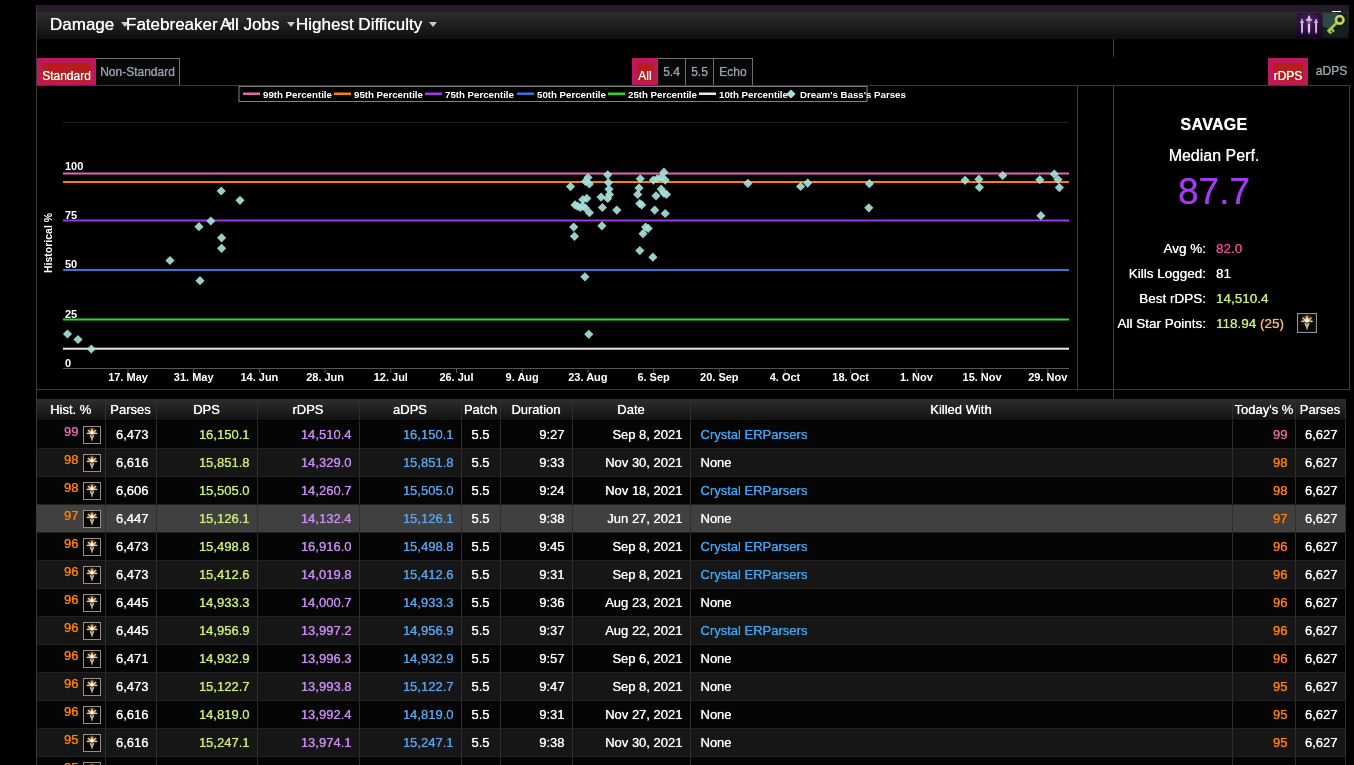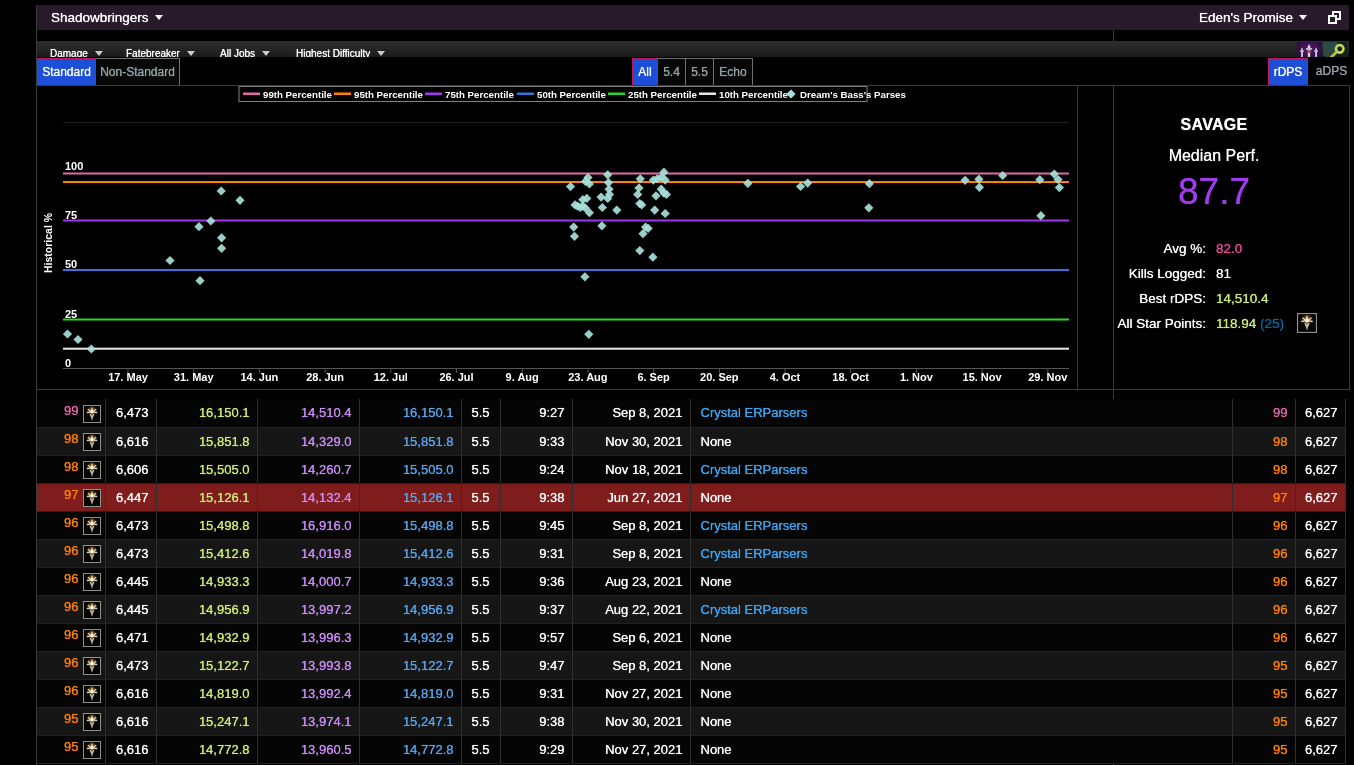--- a/index.html
+++ b/index.html
@@ -4,42 +4,42 @@
 html,body{width:1354px;height:765px;background:#000;overflow:hidden;font-family:"Liberation Sans",sans-serif}
 body{text-shadow:0 0 .8px}
 #page{position:absolute;left:36px;top:5px;width:1078px;height:760px;border-left:1px solid #3a3a3a;border-right:1px solid #3a3a3a}
 .topbar{position:absolute;left:0;top:0;width:1312px;height:25px;background:#291a2b;color:#fff;font-size:13.5px;line-height:25px}
 .topbar .lt{position:absolute;left:14px}
 .topbar .rt{position:absolute;right:42px}
 .car{display:inline-block;width:0;height:0;border-left:4px solid transparent;border-right:4px solid transparent;border-top:5px solid #fff;margin-left:6px;vertical-align:middle;margin-top:-2px}
 .copyic{position:absolute;right:8px;top:6px;width:13px;height:13px}
 .copyic .b1{position:absolute;right:0;top:0;width:9px;height:9px;border:2px solid #fff}
 .copyic .b2{position:absolute;left:0;bottom:0;width:9px;height:9px;border:2px solid #fff;background:#291a2b}
-.menubar{position:absolute;left:0;top:36px;width:1312px;height:27px;background:linear-gradient(#2e2e2e,#0e0e0e);color:#fff;font-size:10px;line-height:26px}
+.menubar{position:absolute;left:0;top:7px;width:1312px;height:27px;background:linear-gradient(#2e2e2e,#0e0e0e);color:#fff;font-size:17px;line-height:26px}
 .menubar span.mi{position:absolute;top:0}
 .mcar{display:inline-block;width:0;height:0;border-left:4px solid transparent;border-right:4px solid transparent;border-top:5px solid #ccc;margin-left:7px;vertical-align:middle;margin-top:-2px}
 .micon{position:absolute;top:1px;width:24px;height:24px}
 .tabrow{position:absolute;left:0;top:52px;width:1312px;height:29px;background:#000;font-size:12px}
 .tab{position:absolute;top:1px;height:28px;line-height:26px;text-align:center;white-space:nowrap}
-.tab.on{background:#1d4ed8;border:1px solid #be185d;color:#fff}
+.tab.on{background:#b91c1c;border:5px solid #be185d;color:#fff}
 .tab.off{background:#070707;border:1px solid #6f6f6f;color:#95a0a8}
 .content{position:absolute;left:-1px;top:80px;width:1314px;height:305px;border:1px solid #3a3a3a;border-right:1px solid #3a3a3a}
 .chart{position:absolute;left:1px;top:0}
 .rpanel{position:absolute;left:1040px;top:0;width:273px;height:303px;border-left:1px solid #3a3a3a;color:#fff;text-align:center}
 .rpanel .sv{margin-top:30px;font-size:16px;font-weight:bold;letter-spacing:.3px}
 .rpanel .mp{margin-top:13px;font-size:16px}
 .rpanel .big{margin-top:6px;font-size:37px;color:#a23bee}
 .stats{position:absolute;left:0;top:150px;width:272px;font-size:13.5px}
 .stats .row{position:relative;height:25px;line-height:25px;text-align:left}
 .stats .lab{position:absolute;right:144px;color:#fff}
 .stats .val{position:absolute;left:138px}
 .pu2{color:#ec4899}
 .gr{color:#cdeb77}
 .wh{color:#fff}
-.pk{color:#0369a1}
+.pk{color:#fdba74}
 .asicon{display:inline-block;vertical-align:-5px;margin-left:13px}
 table{position:absolute;left:0;top:394px;width:1308px;border-collapse:collapse;table-layout:fixed;font-size:13px}
 th{background:linear-gradient(#2d2d2d,#121212);color:#fff;height:21px;font-size:13px;font-weight:normal;border-right:1px solid #2f2f2f;border-bottom:1px solid #000;white-space:nowrap;padding:0 2px;overflow:hidden}
 td{height:28px;border-right:1px solid #2f2f2f;border-bottom:1px solid #222;padding:0 7px;white-space:nowrap;overflow:hidden}
 td.r{text-align:right}
 td.l{text-align:left;padding-left:10px}
 td.cc{text-align:center}
 .c-h{padding:0 4px 0 0;text-align:right}
 .c-h .n{display:inline-block;margin-right:4px;vertical-align:3px}
 .c-h .ib{display:inline-block;width:18px;height:18px;vertical-align:-5px}
@@ -296,20 +296,33 @@
         <col style="width:102px">
         <col style="width:102px">
         <col style="width:39px">
         <col style="width:72px">
         <col style="width:118px">
         <col style="width:542px">
         <col style="width:63px">
         <col style="width:50px">
       </colgroup>
 <tbody>
+        <tr>
+          <th>Hist. %</th>
+          <th>Parses</th>
+          <th>DPS</th>
+          <th>rDPS</th>
+          <th>aDPS</th>
+          <th>Patch</th>
+          <th>Duration</th>
+          <th>Date</th>
+          <th>Killed With</th>
+          <th>Today's %</th>
+          <th>Parses</th>
+        </tr>
 <tr style="background:#050505">
           <td class="c-h"><span class="n p">99</span><span class="ib"><svg width="18" height="18" viewBox="0 0 18 18">
                 <rect x="0.5" y="0.5" width="17" height="17" fill="#070503" stroke="#909090" stroke-width="1"></rect>
                 <radialGradient id="gw18" cx="50%" cy="38%" r="46%">
                   <stop offset="0" stop-color="#c08327"></stop>
                   <stop offset="0.5" stop-color="#64400e"></stop>
                   <stop offset="1" stop-color="#0d0802" stop-opacity="0"></stop>
                 </radialGradient>
                 <ellipse cx="9" cy="7.4" rx="7.2" ry="6.4" fill="url(#gw18)"></ellipse>
                 <g fill="#fff">
@@ -392,21 +405,21 @@
           <td class="r gr">15,505.0</td>
           <td class="r pu">14,260.7</td>
           <td class="r bl">15,505.0</td>
           <td class="cc wh">5.5</td>
           <td class="r wh">9:24</td>
           <td class="r wh">Nov 18, 2021</td>
           <td class="l"><span class="lk">Crystal ERParsers</span></td>
           <td class="r o">98</td>
           <td class="r wh">6,627</td>
         </tr>
-<tr style="background:#7f1d1d">
+<tr style="background:#404040">
           <td class="c-h"><span class="n o">97</span><span class="ib"><svg width="18" height="18" viewBox="0 0 18 18">
                 <rect x="0.5" y="0.5" width="17" height="17" fill="#070503" stroke="#909090" stroke-width="1"></rect>
                 <radialGradient id="gw18" cx="50%" cy="38%" r="46%">
                   <stop offset="0" stop-color="#c08327"></stop>
                   <stop offset="0.5" stop-color="#64400e"></stop>
                   <stop offset="1" stop-color="#0d0802" stop-opacity="0"></stop>
                 </radialGradient>
                 <ellipse cx="9" cy="7.4" rx="7.2" ry="6.4" fill="url(#gw18)"></ellipse>
                 <g fill="#fff">
                   <path d="M9 1.6L9.9 5.6L9 7.4L8.1 5.6Z"></path>

